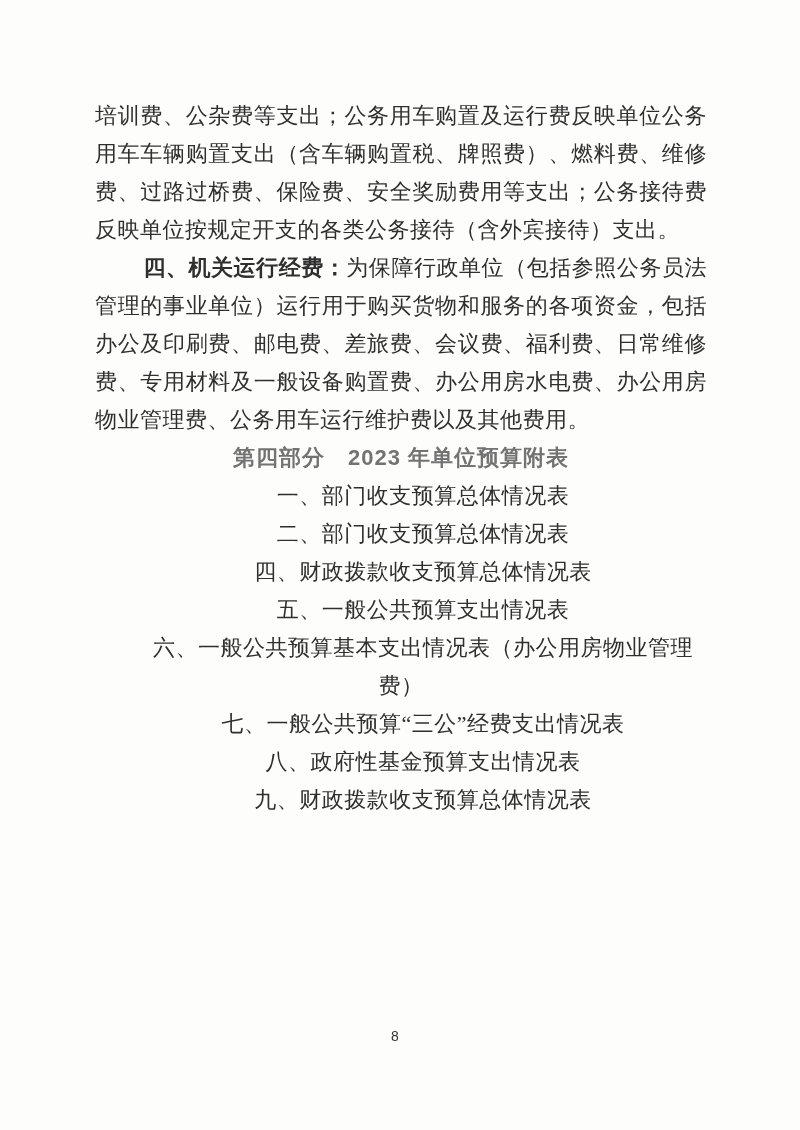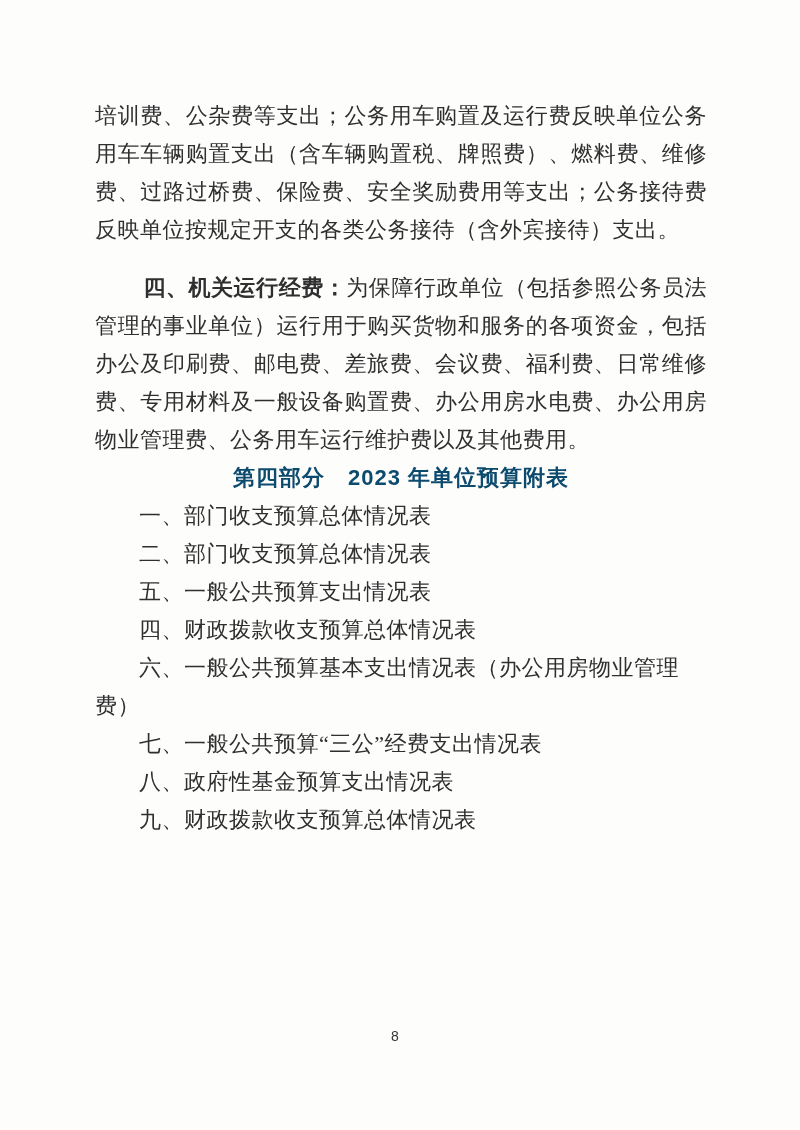--- a/index.html
+++ b/index.html
@@ -22,35 +22,35 @@
   .content p {
     margin: 0;
     font-size: 22px;
     line-height: 38px;
     letter-spacing: 0.5px;
   }
   p.body {
     text-align: justify;
     text-justify: inter-character;
   }
-  p.indent { text-indent: 2.2em; margin-top: 20px; }
+  p.indent { text-indent: 2.2em; }
   .lead { font-weight: bold; }
   h2.heading {
     margin: 0;
     font-size: 22px;
     line-height: 38px;
     text-align: center;
     font-weight: bold;
     font-family: "Liberation Sans", "DejaVu Sans", sans-serif;
-    color: #0c4a6e;
+    color: #737373;
     letter-spacing: 1px;
   }
   p.list-item {
     text-indent: 2em;
-    text-align: left;
+    text-align: center;
   }
   .pagenum {
     position: absolute;
     top: 1026px;
     left: 0;
     width: 790px;
     text-align: center;
     font-size: 14px;
     line-height: 20px;
     color: #333;
@@ -65,22 +65,22 @@
 
     <p class="body">培训费、公杂费等支出；公务用车购置及运行费反映单位公务用车车辆购置支出（含车辆购置税、牌照费）、燃料费、维修费、过路过桥费、保险费、安全奖励费用等支出；公务接待费反映单位按规定开支的各类公务接待（含外宾接待）支出。</p>
 
     <p class="body indent"><span class="lead">四、机关运行经费：</span><span>为保障行政单位（包括参照公务员法管理的事业单位）运行用于购买货物和服务的各项资金，包括办公及印刷费、邮电费、差旅费、会议费、福利费、日常维修费、专用材料及一般设备购置费、办公用房水电费、办公用房物业管理费、公务用车运行维护费以及其他费用。</span></p>
 
 
     <h2 class="heading">第四部分　2023 年单位预算附表</h2>
 
     <p class="list-item">一、部门收支预算总体情况表</p>
     <p class="list-item">二、部门收支预算总体情况表</p>
+    <p class="list-item">四、财政拨款收支预算总体情况表</p>
     <p class="list-item">五、一般公共预算支出情况表</p>
-    <p class="list-item">四、财政拨款收支预算总体情况表</p>
     <p class="list-item">六、一般公共预算基本支出情况表（办公用房物业管理费）</p>
     <p class="list-item">七、一般公共预算“三公”经费支出情况表</p>
     <p class="list-item">八、政府性基金预算支出情况表</p>
     <p class="list-item">九、财政拨款收支预算总体情况表</p>
 
   </div>
 
   <div class="pagenum">8</div>
 </div>
 

